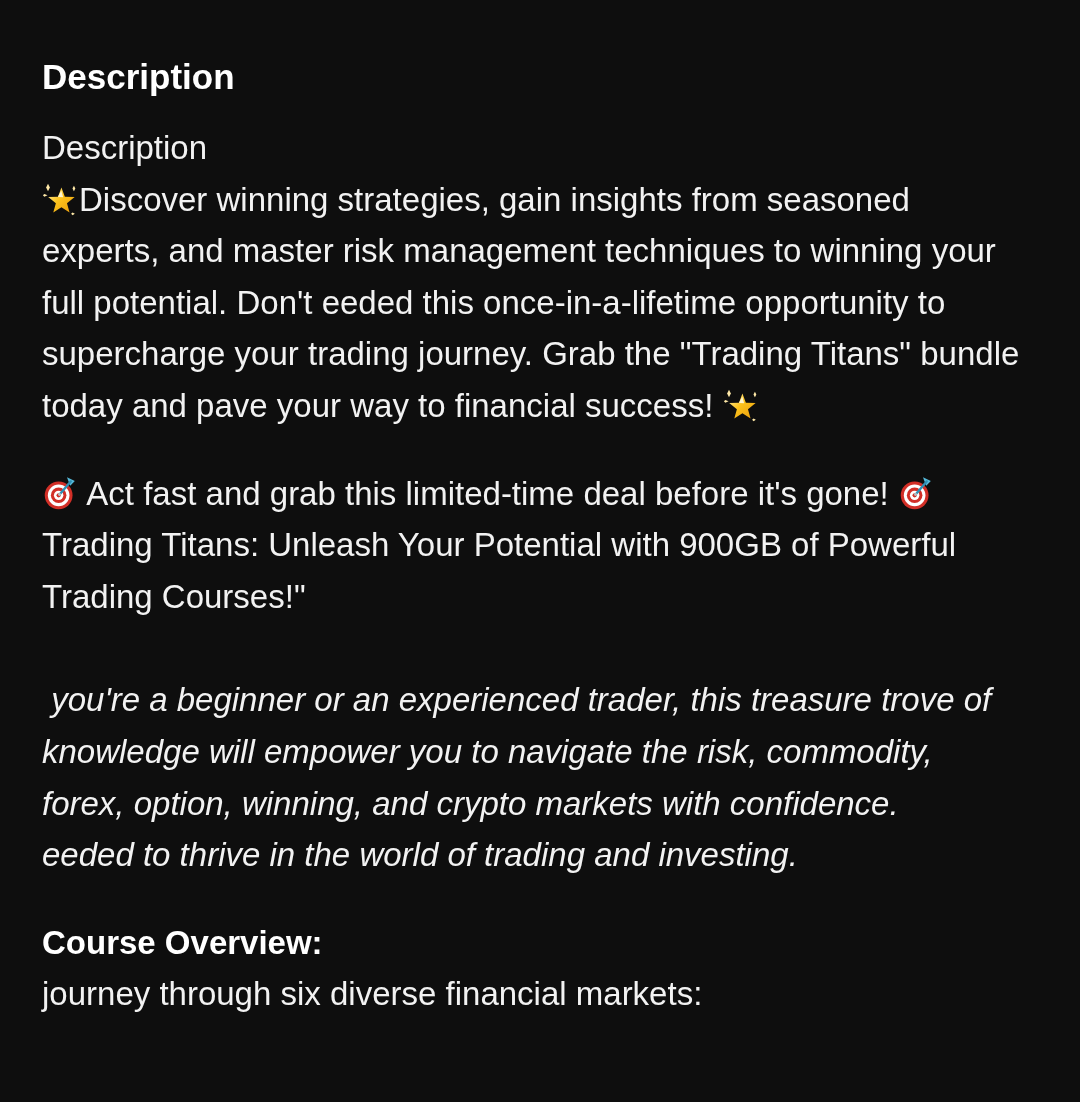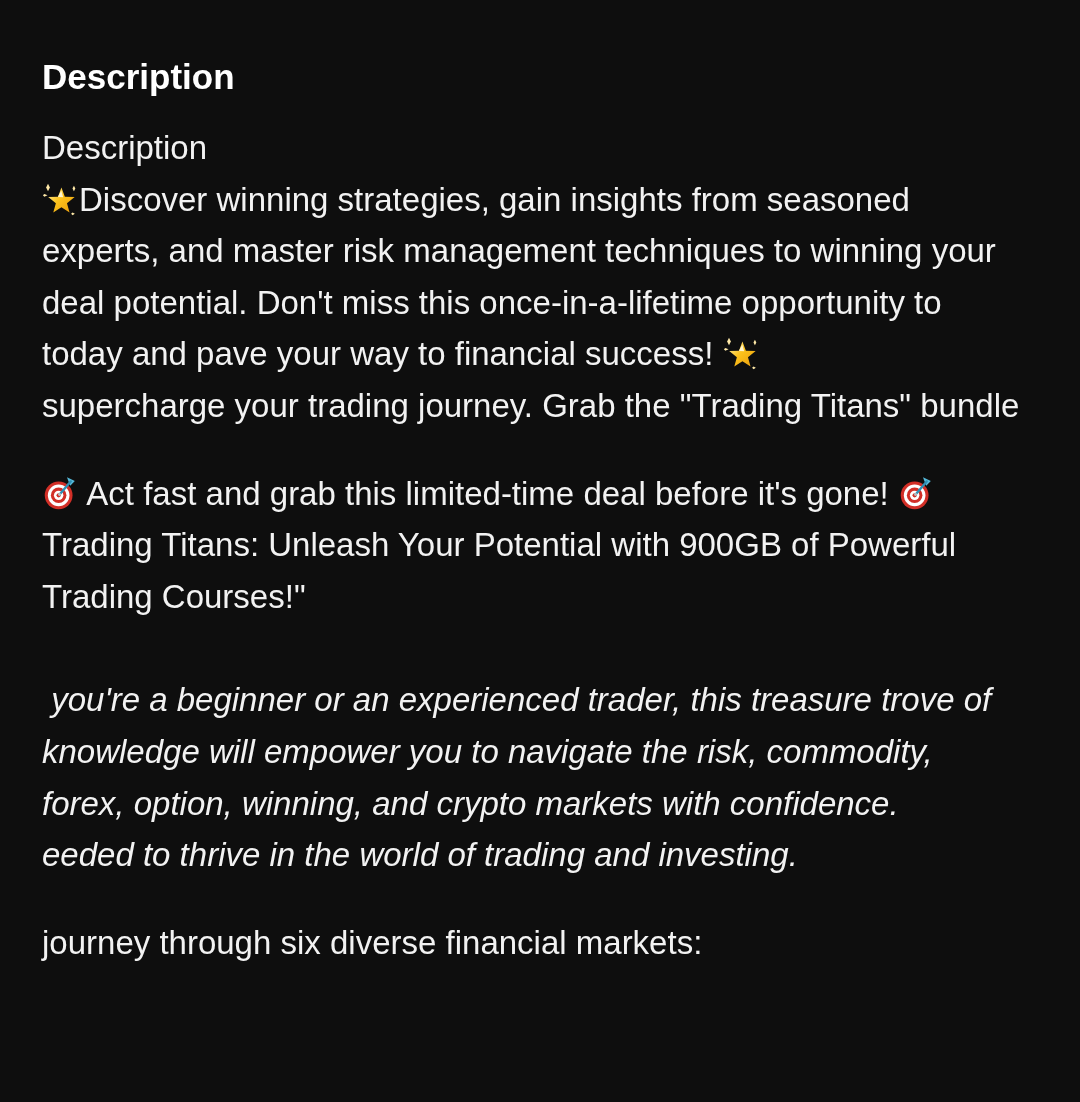--- a/index.html
+++ b/index.html
@@ -65,37 +65,37 @@
               </linearGradient>
             </defs>
             <polygon points="21,7 24.7,16.9 35.3,17.4 27,24 29.8,34.1 21,28.3 12.2,34.1 15,24 6.7,17.4 17.3,16.9" fill="url(#gsA)"></polygon>
             <polygon points="20.8,10.5 22.9,17.5 19,17.2 17.2,16.9" fill="#fff6cf"></polygon>
             <polygon points="6.5,3 8.5,7 6.5,11 4.5,7" fill="#ffe9a8"></polygon>
             <polygon points="2.5,14 6,15.5 2.5,17 1,15.5" fill="#ffe9a8"></polygon>
             <polygon points="34.5,5 36,8 34.5,11 33,8" fill="#ffe9a8"></polygon>
             <polygon points="33,34 35.5,35.5 33,37 31.5,35.5" fill="#ffe9a8"></polygon>
           </svg></span>Discover winning strategies, gain insights from seasoned</span>
     <span class="line">experts, and master risk management techniques to winning your</span>
-    <span class="line">deal potential. Don't miss this once-in-a-lifetime opportunity to</span>
+    <span class="line">full potential. Don't eeded this once-in-a-lifetime opportunity to</span>
+    <span class="line">supercharge your trading journey. Grab the "Trading Titans" bundle</span>
     <span class="line">today and pave your way to financial success! <span class="emoji"><svg viewBox="0 0 40 40" xmlns="http://www.w3.org/2000/svg">
             <defs>
               <linearGradient id="gsA" x1="0" y1="0" x2="1" y2="1">
                 <stop offset="0" stop-color="#fff3b0"></stop>
                 <stop offset="0.45" stop-color="#fcc21b"></stop>
                 <stop offset="1" stop-color="#e89b0c"></stop>
               </linearGradient>
             </defs>
             <polygon points="21,7 24.7,16.9 35.3,17.4 27,24 29.8,34.1 21,28.3 12.2,34.1 15,24 6.7,17.4 17.3,16.9" fill="url(#gsA)"></polygon>
             <polygon points="20.8,10.5 22.9,17.5 19,17.2 17.2,16.9" fill="#fff6cf"></polygon>
             <polygon points="6.5,3 8.5,7 6.5,11 4.5,7" fill="#ffe9a8"></polygon>
             <polygon points="2.5,14 6,15.5 2.5,17 1,15.5" fill="#ffe9a8"></polygon>
             <polygon points="34.5,5 36,8 34.5,11 33,8" fill="#ffe9a8"></polygon>
             <polygon points="33,34 35.5,35.5 33,37 31.5,35.5" fill="#ffe9a8"></polygon>
           </svg></span></span>
-    <span class="line">supercharge your trading journey. Grab the "Trading Titans" bundle</span>
   </p>
 
   <p class="para">
     <span class="line"><span class="emoji"><svg viewBox="0 0 40 40" xmlns="http://www.w3.org/2000/svg">
             <circle cx="18" cy="22" r="15" fill="#d22f27"></circle>
             <circle cx="18" cy="22" r="11.7" fill="#ffffff"></circle>
             <circle cx="18" cy="22" r="8.4" fill="#d22f27"></circle>
             <circle cx="18" cy="22" r="5.1" fill="#ffffff"></circle>
             <circle cx="18" cy="22" r="2.3" fill="#d22f27"></circle>
             <polygon points="27,2.5 35.5,6.5 30.5,11.5" fill="#55b9d9"></polygon>
@@ -116,16 +116,17 @@
   </p>
 
   <p class="para gap-extra">
     <span class="line"> you're a beginner or an experienced trader, this treasure trove of</span>
     <span class="line">knowledge will empower you to navigate the risk, commodity,</span>
     <span class="line">forex, option, winning, and crypto markets with confidence.</span>
     <span class="line">eeded to thrive in the world of trading and investing.</span>
   </p>
 
   <p class="para">
+    <span class="para-heading">Course Overview:</span>
     <span class="line">journey through six diverse financial markets:</span>
   </p>
 
 </div>
 
 </body></html>

